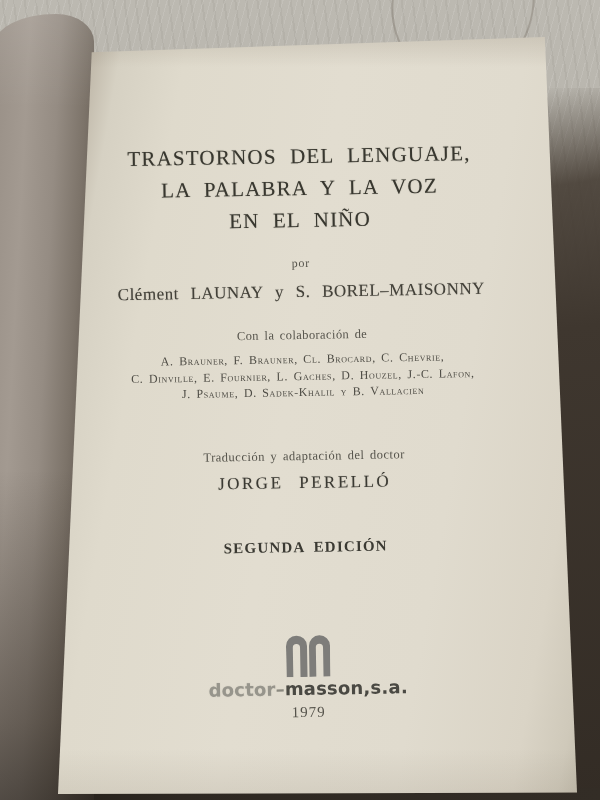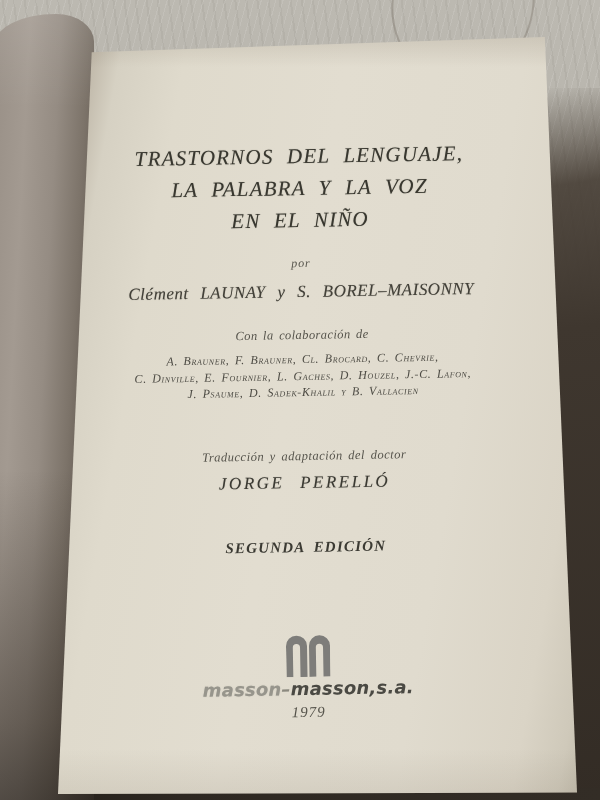--- a/index.html
+++ b/index.html
@@ -60,21 +60,20 @@
   
   .page{
     position:absolute;left:58px;top:37px;width:519px;height:757px;
     clip-path:polygon(6.5% 2.0%, 93.8% 0%, 100% 99.8%, 0% 100%);
     background:
       linear-gradient(180deg, rgba(120,108,92,0.18) 0%, rgba(120,108,92,0) 4%, rgba(120,108,92,0) 94%, rgba(120,108,92,0.12) 100%),
       linear-gradient(100deg,
         #5f574e 0%, #8a8073 2.2%, #bdb5a6 5%,
         #d6d1c3 10%, #dfdacc 20%, #e2ddd0 45%,
         #e0dbce 72%, #dad4c6 90%, #cfc9ba 97%, #c4beae 100%);
-    font-style: italic;
   }
   .content{
     position:absolute;top:0;bottom:0;left:-14px;right:14px;
     transform:rotate(-1deg);
     transform-origin:259px 380px;
     color:#3e3c36;
     text-align:center;
   }
   .content > div{position:absolute;left:0;right:0;}
 
@@ -166,19 +165,19 @@
         <span>
           <svg width="44" height="42" viewBox="0 0 44 42" aria-hidden="true">
             <g fill="#7e7d7a">
               <path id="arch" d="M0,42 L0,11 A10.5,10.5 0 0 1 21,11 L21,42 L14,42 L14,12.5 A3.6,3.6 0 0 0 6.8,12.5 L6.8,42 Z"></path>
               <path d="M23,42 L23,11 A10.5,10.5 0 0 1 44,11 L44,42 L37,42 L37,12.5 A3.6,3.6 0 0 0 29.8,12.5 L29.8,42 Z"></path>
             </g>
           </svg>
         </span>
       </div>
 
-      <div class="pubname"><span class="toray">masson</span><span class="pdash">–</span><span class="masson">masson,s.a.</span></div>
+      <div class="pubname"><span class="toray">doctor</span><span class="pdash">–</span><span class="masson">masson,s.a.</span></div>
 
       <div class="year">1979</div>
 
     </div>
   </div>
 </div>
 
 </body></html>

